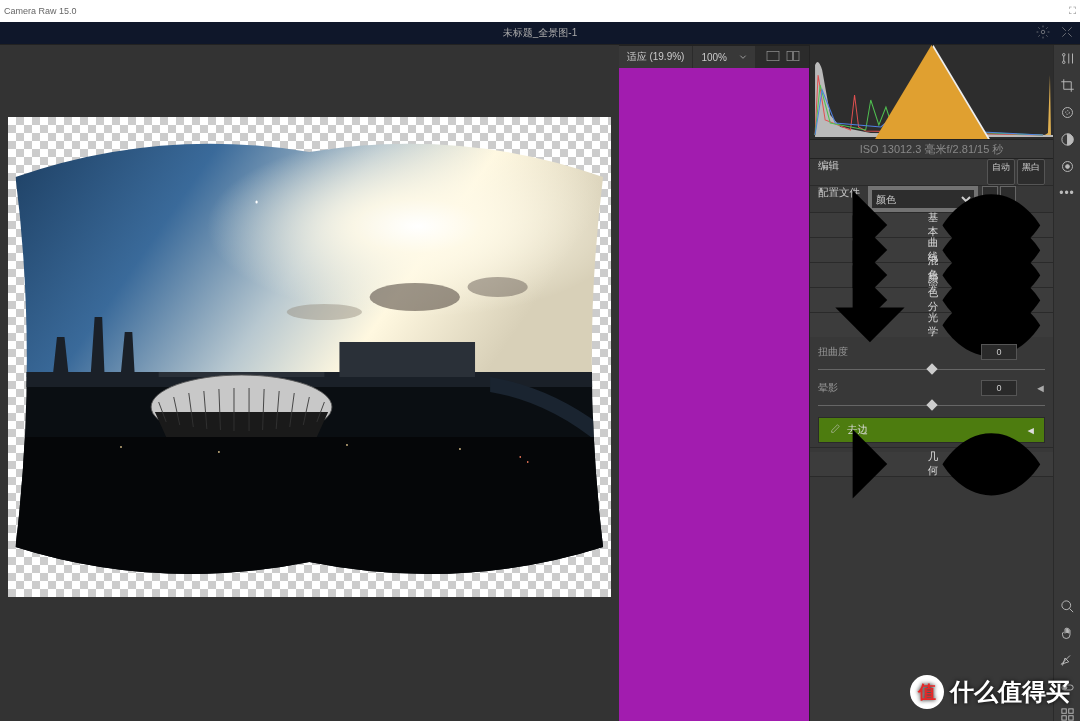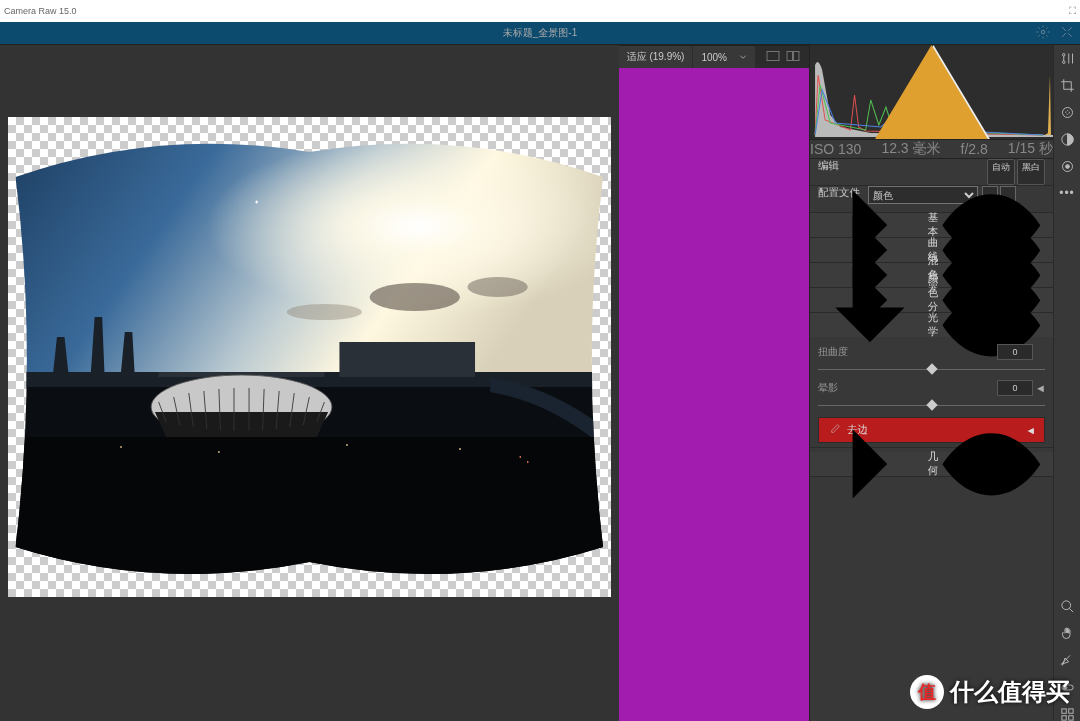--- a/index.html
+++ b/index.html
@@ -1,18 +1,18 @@
 <!DOCTYPE html>
 <html><head>
 <meta charset="utf-8">
 <style>
 html,body{margin:0;padding:0;width:1080px;height:721px;background:#333;font-family:"Microsoft YaHei",sans-serif;font-size:11px;color:#aaa;overflow:hidden}
 .titlebar{height:22px;background:#fff;color:#666;font-size:9px;padding:0 4px;display:flex;align-items:center;justify-content:space-between}
 .maxicon{font-size:10px;color:#888}
-.header{height:22px;background:#0c4a6e;display:flex;align-items:center;justify-content:center;position:relative;border-bottom:1px solid #222}
+.header{height:22px;background:#0f172a;display:flex;align-items:center;justify-content:center;position:relative;border-bottom:1px solid #222}
 .header .title{color:#aaa;font-size:10px}
 .header .right{position:absolute;right:6px;display:flex;gap:10px;align-items:center}
 .header svg{width:14px;height:14px;stroke:#aaa;fill:none}
 .workspace{display:flex;height:calc(100% - 36px)}
 .canvas-col{flex:1;display:flex;flex-direction:row;background:#a21caf}
 .stage{flex:1;position:relative;background:#333;padding:8px;display:flex;align-items:flex-start;justify-content:center}
 .transparency{width:100%;height:480px;background-image:
  linear-gradient(45deg,#ccc 25%,transparent 25%),
  linear-gradient(-45deg,#ccc 25%,transparent 25%),
  linear-gradient(45deg,transparent 75%,#ccc 75%),
@@ -29,40 +29,40 @@
 .sb-icons svg{width:16px;height:16px;stroke:#999;fill:none}
 .right-col{width:270px;background:#383838;display:flex;border-left:1px solid #222}
 .panels{flex:1;display:flex;flex-direction:column;overflow:hidden}
 .toolstrip{width:26px;background:#383838;border-left:1px solid #2a2a2a;display:flex;flex-direction:column;align-items:center;padding-top:6px;gap:10px}
 .toolstrip .bot{margin-top:auto;display:flex;flex-direction:column;gap:10px;padding-bottom:6px}
 .toolstrip svg{width:15px;height:15px;stroke:#bbb;fill:none;stroke-width:1.5}
 .toolstrip .dots{color:#bbb;font-size:12px;letter-spacing:1px}
 .histo{height:94px;background:#2d2d2d;position:relative;border-bottom:1px solid #222}
 .histo svg{position:absolute;inset:0;width:100%;height:100%}
 .tri{position:absolute;top:0;width:12px;height:10px}
-.meta{height:18px;display:flex;align-items:center;justify-content:space-between;font-size:14px;color:#888;border-bottom:1px solid #222}
+.meta{height:18px;display:flex;align-items:center;justify-content:center;font-size:11px;color:#888;border-bottom:1px solid #222}
 .row{height:26px;display:flex;padding:0 8px;border-bottom:1px solid #2a2a2a}
 .row.head{background:#383838}
 .row .lbl{flex:1;color:#ccc;font-size:10.5px}
 .row .btn{background:#2d2d2d;border:1px solid #555;color:#ccc;font-size:9px;padding:1px 4px;margin-left:2px;border-radius:2px}
-.row select{background:#2d2d2d;border:1px solid #737373;color:#ccc;font-size:10px;width:110px;height:18px}
+.row select{background:#2d2d2d;border:4px solid #737373;color:#ccc;font-size:10px;width:110px;height:26px}
 .chev{margin-right:6px}
 .eye{margin-left:auto}
 .accordion{border-bottom:1px solid #2a2a2a}
 .acc-head{height:24px;display:flex;align-items:center;padding:0 8px;background:#3c3c3c;cursor:pointer}
 .acc-head .lbl{flex:1;color:#ddd;font-size:10.5px}
 .acc-body{padding:4px 8px;background:#383838}
-.slider-row{display:flex;align-items:center;gap:2px;height:22px}
+.slider-row{display:flex;align-items:center;gap:18px;height:22px}
 .slider-row .sl{flex:1;color:#999;font-size:10px}
 .slider-row .val{width:34px;height:14px;background:#2a2a2a;border:1px solid #555;color:#ccc;font-size:9px;text-align:center;line-height:14px}
 .slider-row .reset{width:10px;text-align:center;color:#aaa}
 .track{height:12px;display:flex;align-items:center;position:relative;margin-bottom:2px}
 .track .line{height:1px;background:#666;flex:1}
 .track .thumb{width:8px;height:8px;background:#ccc;position:absolute;left:50%;transform:translateX(-50%) rotate(45deg)}
-.sub-row{height:24px;display:flex;align-items:center;padding:0 8px;background:#b91c1c;border:1px solid #2a2a2a;margin-top:6px;color:#ddd;font-size:10.5px}
+.sub-row{height:24px;display:flex;align-items:center;padding:0 8px;background:#4d7c0f;border:1px solid #2a2a2a;margin-top:6px;color:#ddd;font-size:10.5px}
 .sub-row .sicon{width:14px;height:14px;margin-right:6px}
 .sub-row .arrow{margin-left:auto}
 .grid-icons{display:flex;gap:2px;margin-left:4px}
 .grid-icons div{width:14px;height:14px;border:1px solid #666;background:#2d2d2d}
 .watermark{position:absolute;right:10px;bottom:12px;display:flex;align-items:center;gap:6px;color:#fff;font-size:24px;font-weight:bold;text-shadow:0 0 4px #000;z-index:100}
 .watermark .badge{width:34px;height:34px;border-radius:50%;background:#fff;display:flex;align-items:center;justify-content:center;color:#e62828;font-size:18px;font-weight:bold}
 </style>
 </head>
 <body>
 

